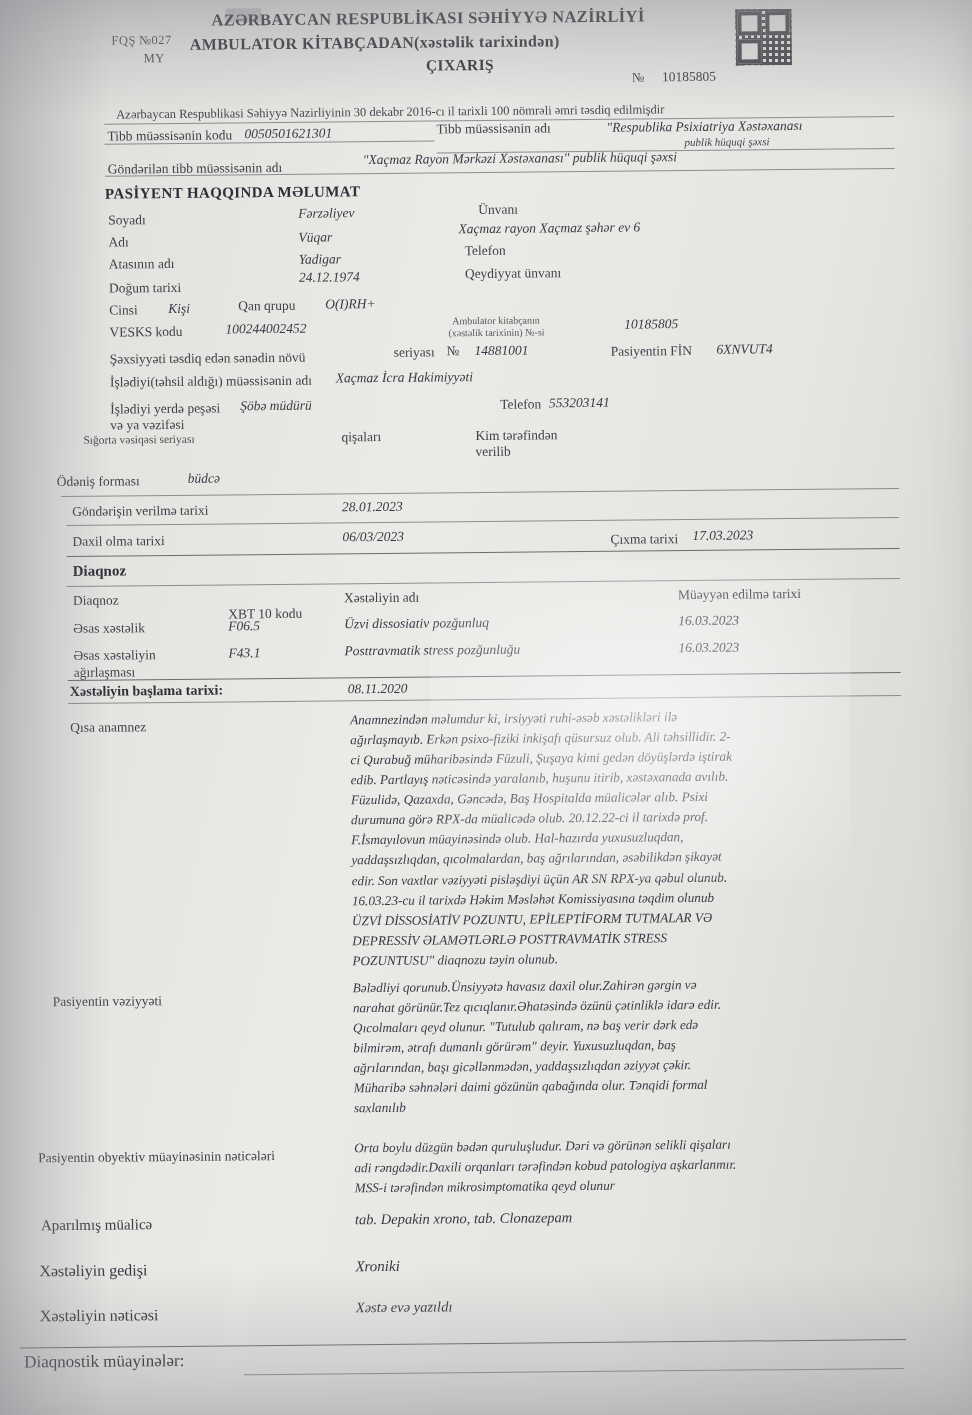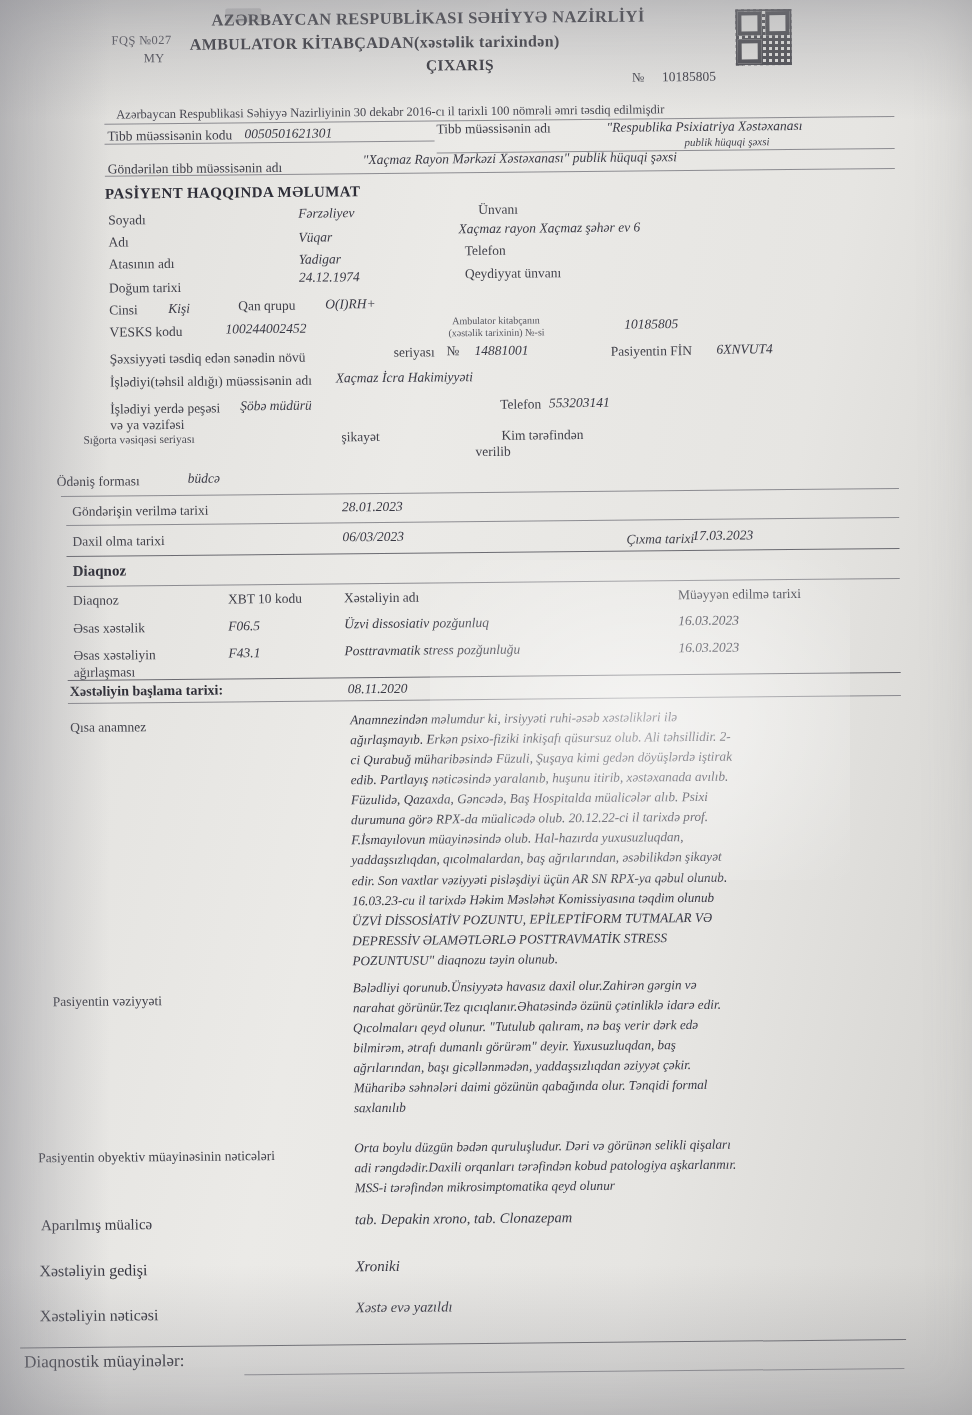--- a/index.html
+++ b/index.html
@@ -224,47 +224,47 @@
     <div class="t lbl" style="left:113px; top:371px;">İşlədiyi(təhsil aldığı) müəssisənin adı</div>
     <div class="t val" style="left:339px; top:369px;">Xaçmaz İcra Hakimiyyəti</div>
 
     <div class="t lbl" style="left:113px; top:398px;">İşlədiyi yerdə peşəsi</div>
     <div class="t lbl" style="left:113px; top:414px;">və ya vəzifəsi</div>
     <div class="t val" style="left:243px; top:396px;">Şöbə müdürü</div>
     <div class="t lbl" style="left:503px; top:397px;">Telefon</div>
     <div class="t val" style="left:552px; top:396px;">553203141</div>
 
     <div class="t" style="left:86px; top:430px; font-size:11.5px; color:#4a4a54;">Sığorta vəsiqəsi seriyası</div>
-    <div class="t lbl" style="left:344px; top:428px;">şikayət</div>
-    <div class="t lbl" style="left:504px; top:428px;text-align:center;">Kim tərəfindən</div>
+    <div class="t lbl" style="left:344px; top:428px;">qişaları</div>
+    <div class="t lbl" style="left:478px; top:428px;text-align:center;">Kim tərəfindən</div>
     <div class="t lbl" style="left:478px; top:444px;text-align:right;">verilib</div>
 
     <div class="t lbl" style="left:59px; top:470px;">Ödəniş forması</div>
     <div class="t val" style="left:190px; top:468px;">büdcə</div>
 
     <div class="line" style="left:63px; top:492px; width:838px;"></div>
 
     <div class="t lbl" style="left:74px; top:500px;">Göndərişin verilmə tarixi</div>
     <div class="t val" style="left:344px; top:498px;">28.01.2023</div>
 
     <div class="line" style="left:68px; top:521px; width:833px;"></div>
 
     <div class="t lbl" style="left:74px; top:530px;">Daxil olma tarixi</div>
     <div class="t val" style="left:344px; top:528px;">06/03/2023</div>
-    <div class="t lbl" style="left:628px; top:533px;font-style:italic;">Çıxma tarixi</div>
+    <div class="t lbl" style="left:612px; top:533px;">Çıxma tarixi</div>
     <div class="t val" style="left:694px; top:530px;">17.03.2023</div>
 
     <div class="line-d" style="left:68px; top:552px; width:833px;"></div>
 
     <div class="t" style="left:74px; top:559px; font-size:15px; font-weight:700; color:#2e2e38;">Diaqnoz</div>
 
     <div class="line" style="left:68px; top:582px; width:833px;"></div>
 
     <div class="t lbl" style="left:74px; top:589px;">Diaqnoz</div>
-    <div class="t lbl" style="left:229px; top:589px;">XBT 10 kodu</div>
+    <div class="t lbl" style="left:229px; top:604px;">XBT 10 kodu</div>
     <div class="t lbl" style="left:345px; top:589px;">Xəstəliyin adı</div>
     <div class="t lbl" style="left:679px; top:589px;">Müəyyən edilmə tarixi</div>
 
     <div class="t lbl" style="left:74px; top:617px;">Əsas xəstəlik</div>
     <div class="t val" style="left:229px; top:616px;">F06.5</div>
     <div class="t val" style="left:345px; top:615px;">Üzvi dissosiativ pozğunluq</div>
     <div class="t val" style="left:679px; top:615px;">16.03.2023</div>
 
     <div class="t lbl" style="left:74px; top:644px;">Əsas xəstəliyin</div>
     <div class="t lbl" style="left:74px; top:661px;">ağırlaşması</div>

